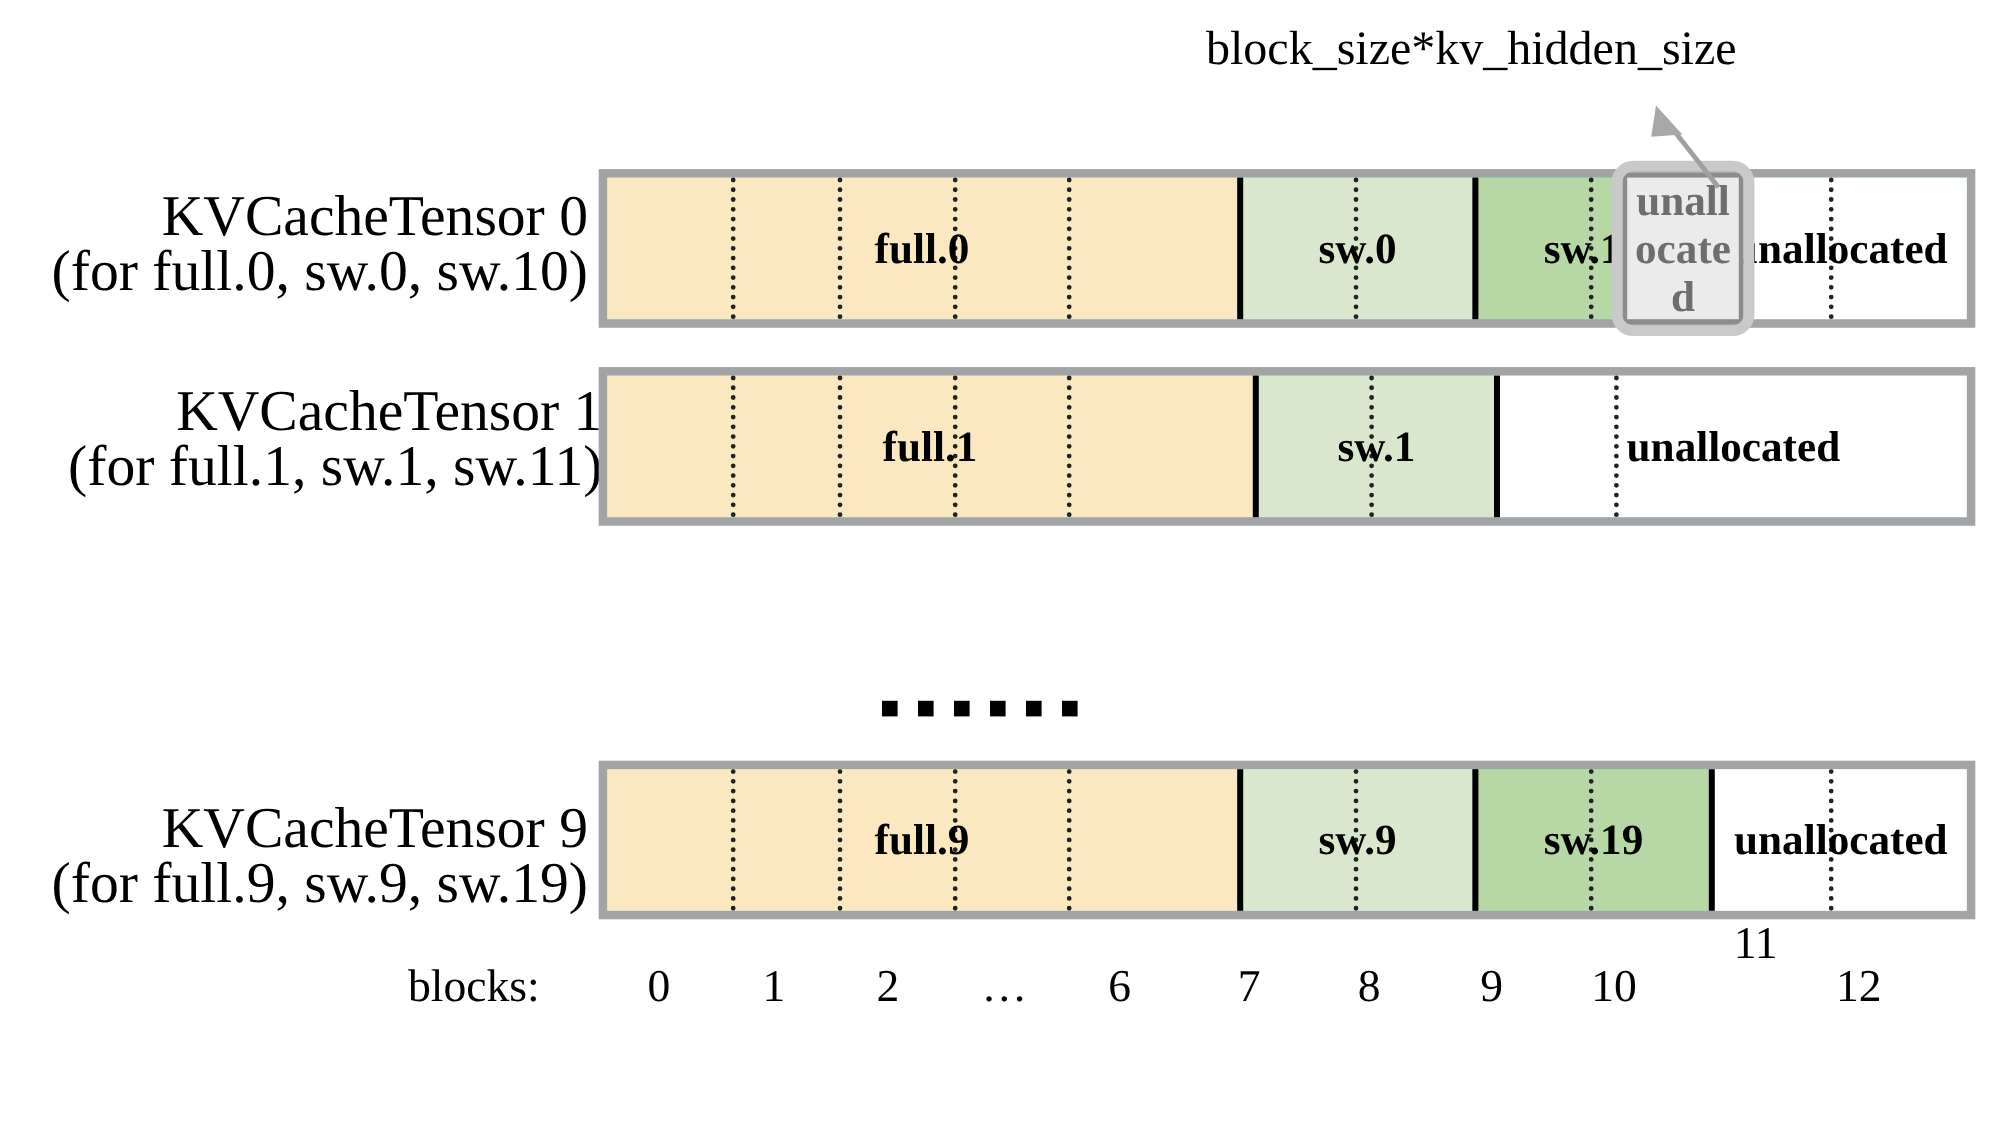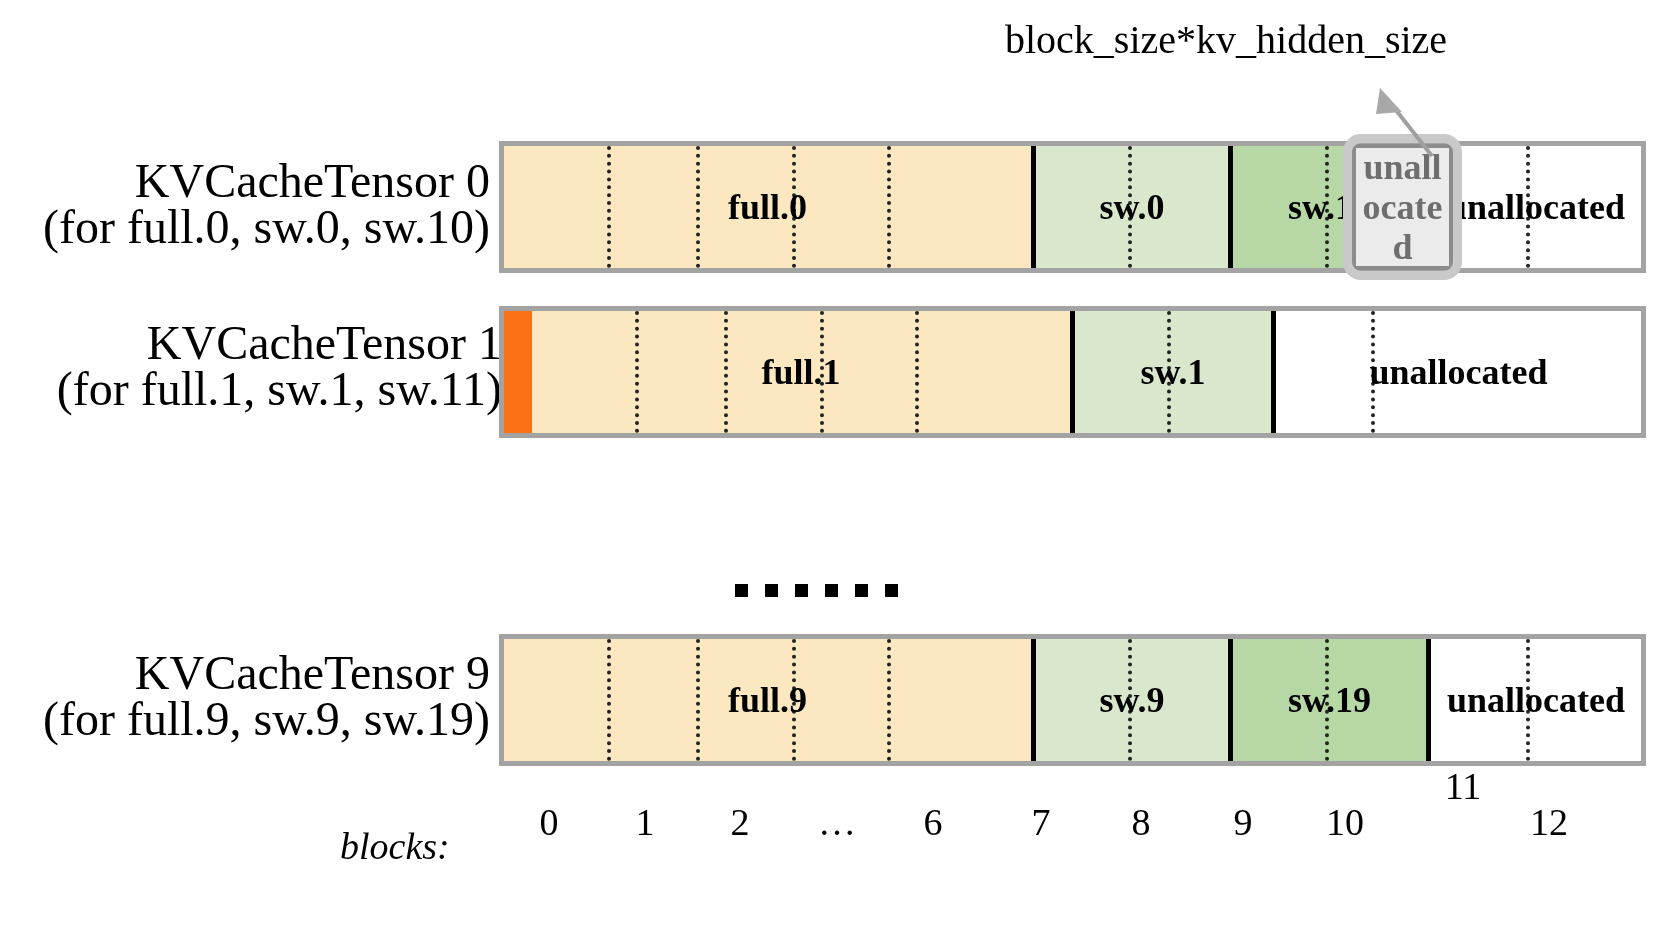--- a/index.html
+++ b/index.html
@@ -24,24 +24,24 @@
   }
   .row-label .l1{display:block;}
   .row-label .l2{display:block;}
 
   
   .bar{
     position:absolute;
     left:499px;
     width:1147px;
     height:132px;
-    border:5px solid #a3a3a3;
-    box-sizing:border-box;
-    display:flex;
-    background:#f97316;
+    border:7px solid #a3a3a3;
+    box-sizing:border-box;
+    display:flex;
+    background:#7dd3fc;
   }
   .seg{
     position:relative;
     box-sizing:border-box;
     display:flex;
     align-items:center;
     justify-content:center;
     font-weight:bold;
     font-size:36px;
     color:#000;
@@ -180,21 +180,21 @@
   <div class="callout-inner" style="left:1352px;top:144px;width:101px;height:126px;">
     <span class="ctext">unallocated</span>
   </div>
   <div class="callout-box" style="left:1343px;top:134px;width:119px;height:146px;"></div>
 
   <div class="row-label" style="left:42px;top:320px;">
     <span class="l1">KVCacheTensor 1</span>
     <span class="l2">(for full.1, sw.1, sw.11)</span>
   </div>
 
-  <div class="bar" style="top:306px;padding-left:28px;">
+  <div class="bar" style="top:306px;">
     <div class="seg full" style="width:538px;">
       <div class="divider" style="left:103px;"></div>
       <div class="divider" style="left:192px;"></div>
       <div class="divider" style="left:288px;"></div>
       <div class="divider" style="left:383px;"></div>
       <span class="seg-text">full.1</span>
     </div>
     <div class="seg sw-light" style="width:201px;">
       <div class="divider" style="left:92px;"></div>
       <span class="seg-text">sw.1</span>
@@ -207,21 +207,21 @@
 
   <div class="ellipsis" style="left:735px;top:584px;">
     <span></span>
       <span></span>
       <span></span>
       <span></span>
       <span></span>
       <span></span>
   </div>
 
-  <div class="row-label" style="left:30px;top:650px;">
+  <div class="row-label" style="left:30px;top:668px;">
     <span class="l1">KVCacheTensor 9</span>
     <span class="l2">(for full.9, sw.9, sw.19)</span>
   </div>
 
   <div class="bar" style="top:634px;">
     <div class="seg full" style="width:538px;">
       <div class="divider" style="left:103px;"></div>
       <div class="divider" style="left:192px;"></div>
       <div class="divider" style="left:288px;"></div>
       <div class="divider" style="left:383px;"></div>
@@ -234,21 +234,21 @@
     <div class="seg sw-dark" style="width:202px;">
       <div class="divider" style="left:92px;"></div>
       <span class="seg-text">sw.19</span>
     </div>
     <div class="seg unalloc" style="flex:1 1 auto;">
       <div class="divider" style="left:95px;"></div>
       <span class="seg-text">unallocated</span>
     </div>
   </div>
 
-  <div class="axis-title" style="left:340px;top:824px;font-style:italic;">blocks:</div>
+  <div class="axis-title" style="left:340px;top:800px;">blocks:</div>
 
   <div class="axis-tick" style="left:549px;top:800px;">0</div>
   <div class="axis-tick" style="left:645px;top:800px;">1</div>
   <div class="axis-tick" style="left:740px;top:800px;">2</div>
   <div class="axis-tick" style="left:837px;top:800px;">…</div>
   <div class="axis-tick" style="left:933px;top:800px;">6</div>
   <div class="axis-tick" style="left:1041px;top:800px;">7</div>
   <div class="axis-tick" style="left:1141px;top:800px;">8</div>
   <div class="axis-tick" style="left:1243px;top:800px;">9</div>
   <div class="axis-tick" style="left:1345px;top:800px;">10</div>

